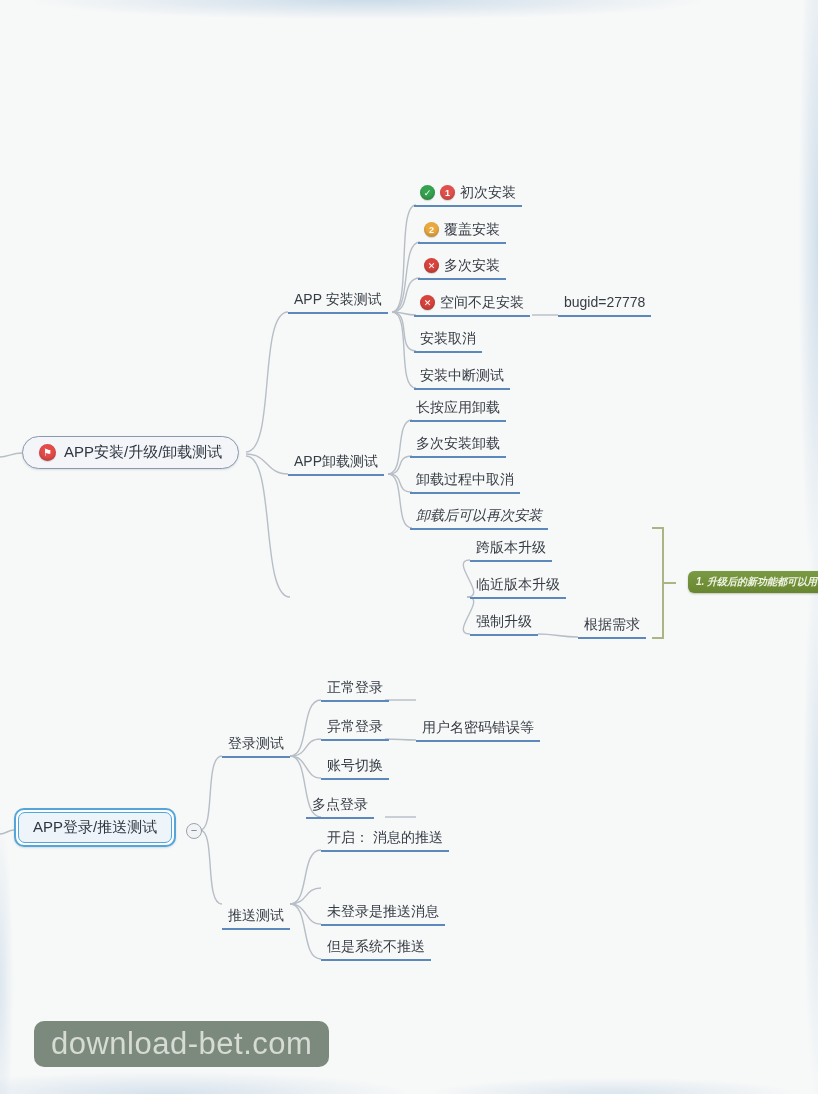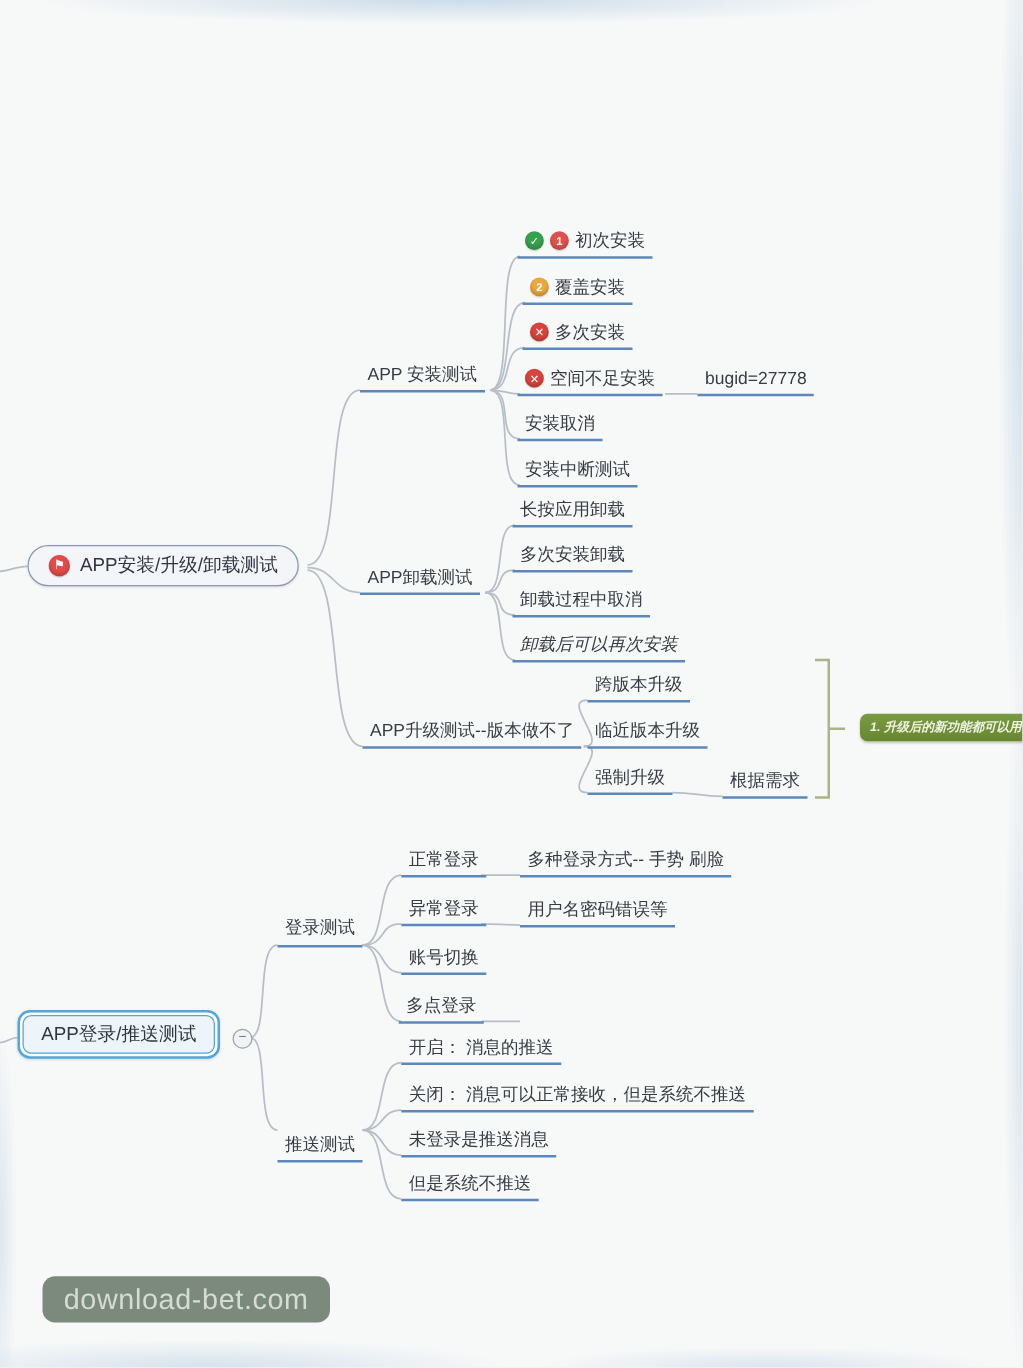--- a/index.html
+++ b/index.html
@@ -52,21 +52,21 @@
     font-size:11px;line-height:12px;text-align:center;cursor:pointer;
   }
   .summary-label{
     position:absolute;padding:4px 8px;border-radius:6px;
     background:linear-gradient(#7b9a44,#67862f);
     color:#eef3e2;font-size:10px;font-style:italic;font-weight:bold;
     white-space:nowrap;box-shadow:0 1px 2px rgba(60,80,30,.3);
   }
   .watermark{
     position:absolute;padding:5px 17px;border-radius:10px;
-    background:rgba(113,128,114,.92);color:#d6dbd4;font-size:23px;letter-spacing:.5px;
+    background:rgba(113,128,114,.92);color:#d6dbd4;font-size:31px;letter-spacing:.5px;
   }
 </style>
 </head>
 <body>
 
 <div id="canvas">
 
   <svg class="lines" width="818" height="1094" viewBox="0 0 818 1094">
     <g fill="none" stroke="#b7bec6" stroke-width="1.4">
       <path d="M0,457 C8,457 12,453 22,453"></path>
@@ -143,54 +143,51 @@
   <div class="topic" style="left:288px;top:452px;">APP卸载测试</div>
 
   <div class="topic" style="left:410px;top:398px;">长按应用卸载</div>
 
   <div class="topic" style="left:410px;top:434px;">多次安装卸载</div>
 
   <div class="topic" style="left:410px;top:470px;">卸载过程中取消</div>
 
   <div class="topic" style="left:410px;top:506px;font-style:italic;">卸载后可以再次安装</div>
 
-  <div class="topic" style="left:290px;top:575px;">APP升级测试--版本做不了</div>
 
   <div class="topic" style="left:470px;top:538px;">跨版本升级</div>
 
   <div class="topic" style="left:470px;top:575px;text-align:center;">临近版本升级</div>
 
   <div class="topic" style="left:470px;top:612px;">强制升级</div>
 
   <div class="topic" style="left:578px;top:615px;">根据需求</div>
 
   <div class="summary-label" style="left:688px;top:571px;">1. 升级后的新功能都可以用</div>
 
   <div class="main-node2-outer" style="left:14px;top:808px;">
     <div class="main-node2-inner">APP登录/推送测试</div>
   </div>
   <div class="collapse-btn" style="left:186px;top:823px;">−</div>
 
-  <div class="topic" style="left:222px;top:734px;font-family:Liberation Mono, monospace;">登录测试</div>
+  <div class="topic" style="left:222px;top:734px;">登录测试</div>
 
   <div class="topic" style="left:321px;top:678px;">正常登录</div>
-  <div class="topic" style="left:416px;top:678px;">多种登录方式-- 手势 刷脸</div>
 
   <div class="topic" style="left:321px;top:717px;">异常登录</div>
   <div class="topic" style="left:416px;top:718px;">用户名密码错误等</div>
 
   <div class="topic" style="left:321px;top:756px;">账号切换</div>
 
-  <div class="topic" style="left:319px;top:795px;">多点登录</div>
+  <div class="topic" style="left:306px;top:795px;">多点登录</div>
 
   <div class="topic" style="left:222px;top:882px;margin-top:24px;">推送测试</div>
 
   <div class="topic" style="left:321px;top:828px;">开启： 消息的推送</div>
 
-  <div class="topic" style="left:321px;top:866px;">关闭： 消息可以正常接收，但是系统不推送</div>
 
   <div class="topic" style="left:321px;top:902px;">未登录是推送消息</div>
 
   <div class="topic" style="left:321px;top:937px;">但是系统不推送</div>
 
   <div class="watermark" style="left:34px;top:1021px;">download-bet.com</div>
 
 </div>
 
 </body></html>

